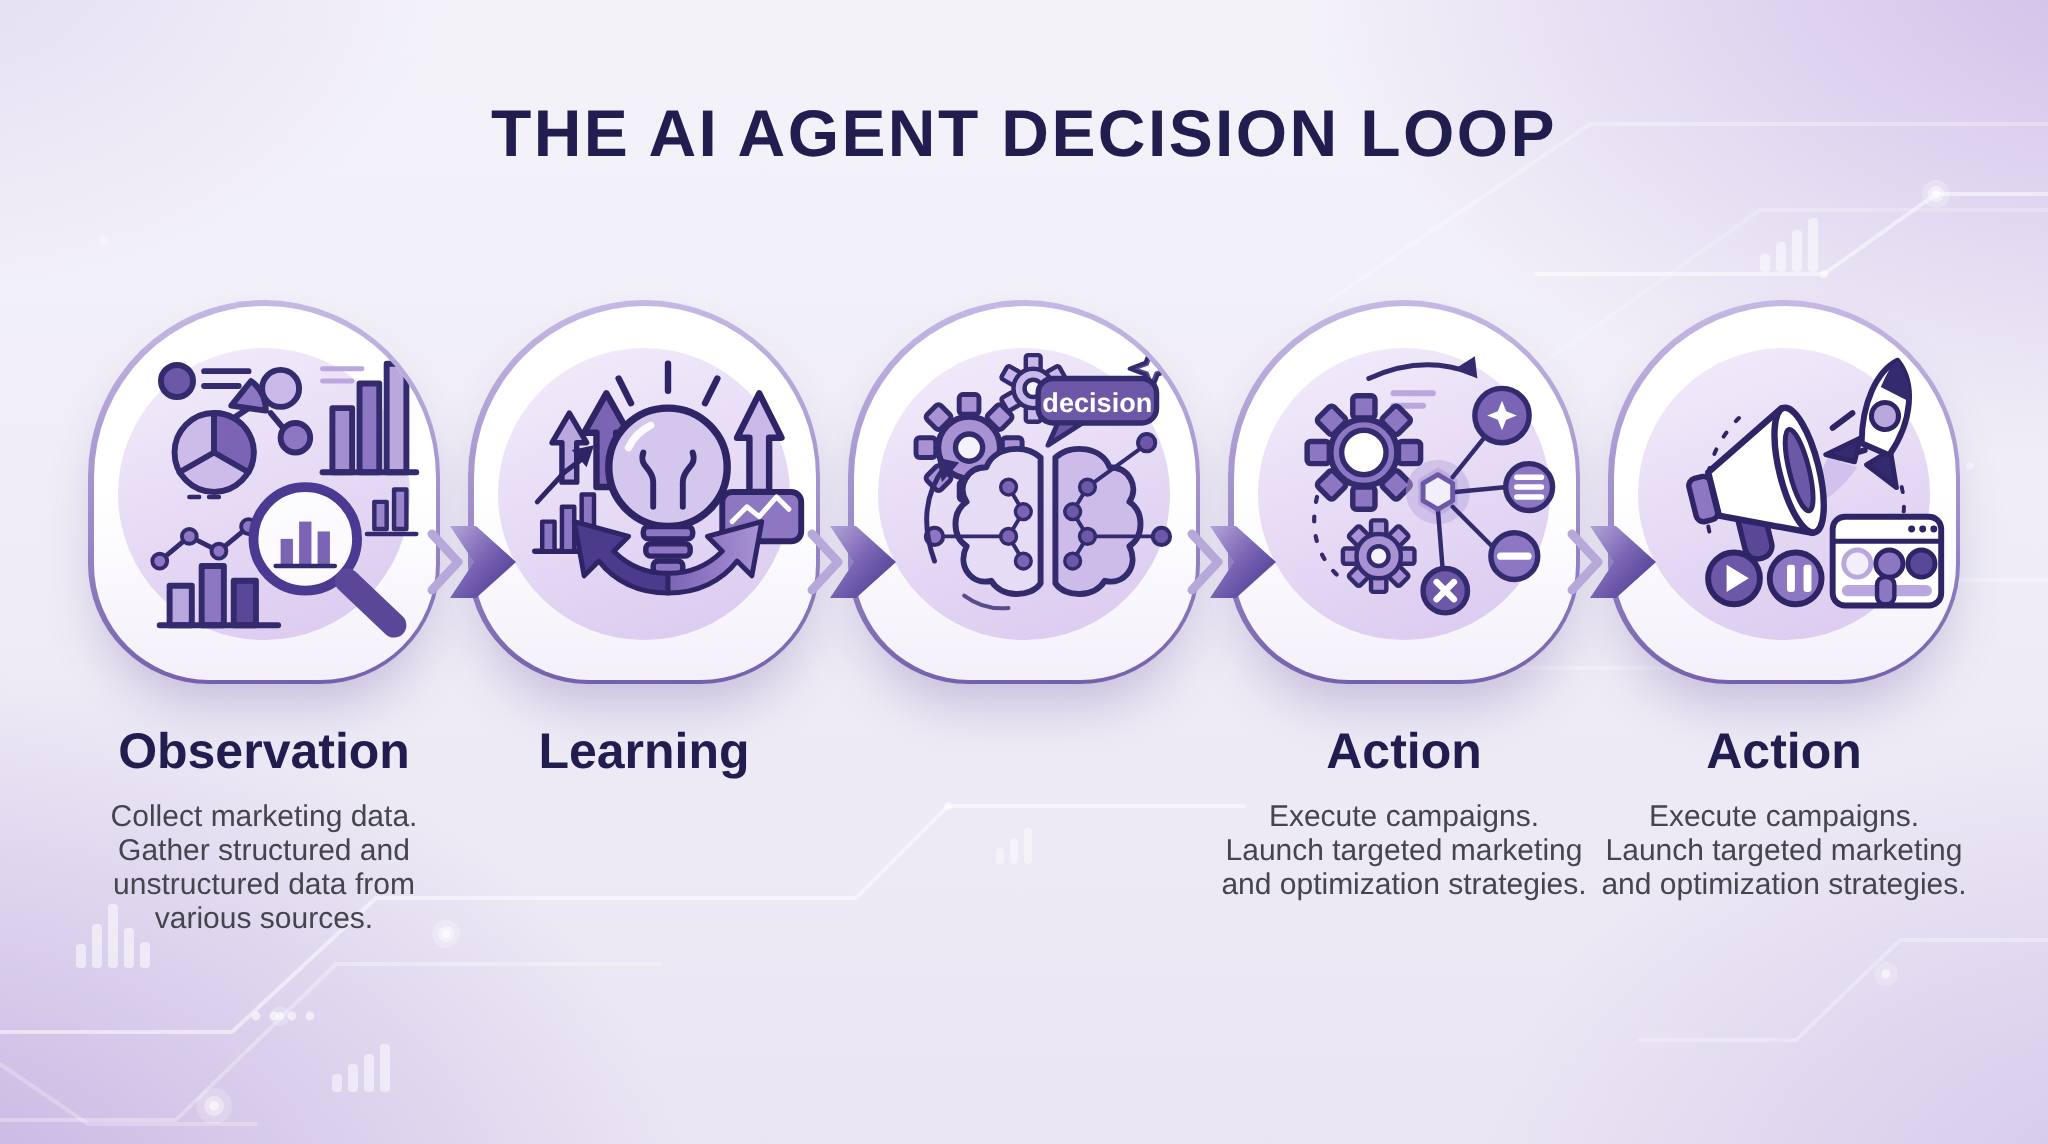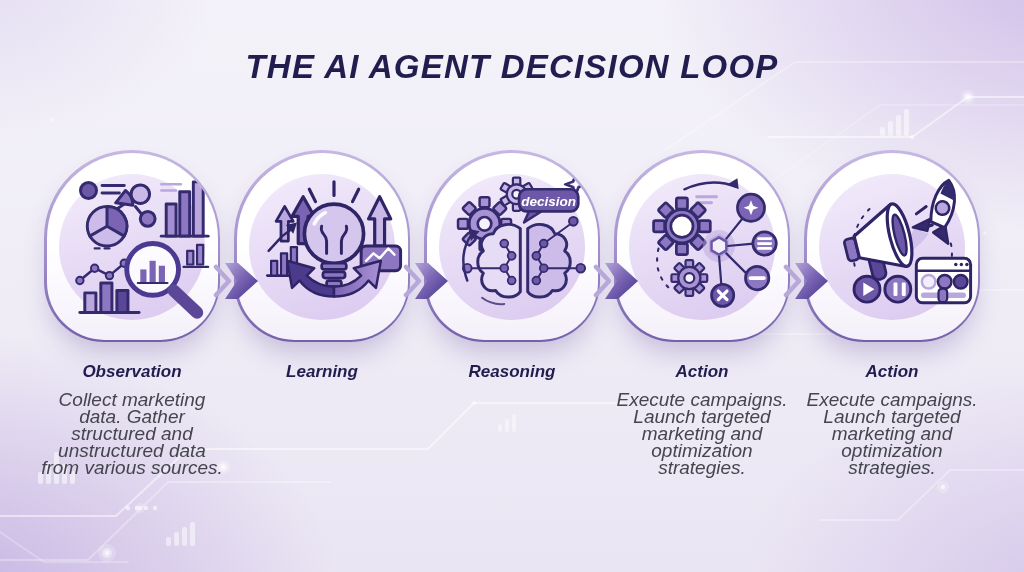--- a/index.html
+++ b/index.html
@@ -4,21 +4,20 @@
 <style>
   html,body{margin:0;padding:0;background:#ffffff;font-family:"Liberation Sans",sans-serif;}
   .canvas{
     position:relative;width:1024px;height:572px;overflow:hidden;
     background:
       radial-gradient(760px 460px at 106% -6%, rgba(172,140,216,0.55), rgba(172,140,216,0) 58%),
       radial-gradient(720px 500px at -7% 108%, rgba(163,131,210,0.55), rgba(163,131,210,0) 58%),
       radial-gradient(520px 380px at 104% 104%, rgba(178,152,220,0.38), rgba(178,152,220,0) 62%),
       radial-gradient(460px 300px at -4% -6%, rgba(193,176,228,0.35), rgba(193,176,228,0) 60%),
       linear-gradient(180deg,#f4f2f9 0%,#efecf6 55%,#eae5f3 100%);
-    font-style: italic;
   }
   .bg-deco{position:absolute;inset:0;z-index:0;pointer-events:none;}
   .title{
     position:absolute;top:48px;left:0;width:100%;margin:0;text-align:center;z-index:2;
     font-size:33px;font-weight:bold;letter-spacing:1.2px;color:#211d4f;
   }
   .stages{position:absolute;top:150px;left:50%;transform:translateX(-50%);display:flex;z-index:2;}
   .stage{width:190px;display:flex;flex-direction:column;align-items:center;}
   .card-outer{
     width:176px;height:192px;border-radius:88px 88px 60px 60px;padding:2.5px;box-sizing:border-box;
@@ -26,22 +25,22 @@
     box-shadow:0 16px 26px -6px rgba(104,84,158,0.30);
   }
   .card-inner{
     width:100%;height:100%;border-radius:86px 86px 58px 58px;position:relative;
     background:linear-gradient(180deg,#ffffff 50%,#f4f0fa 100%);
     display:flex;align-items:center;justify-content:flex-end;overflow:hidden;
   }
   .icon-bg{position:absolute;width:146px;height:146px;border-radius:50%;top:21px;left:50%;transform:translateX(-50%);
     background:linear-gradient(160deg,#f1eafa 8%,#dccbf0 92%);}
   svg.icon{position:relative;width:148px;height:148px;}
-  .stage h2{margin:20px 0 9px;font-size:17px;font-weight:bold;color:#211d4f;}
-  .stage p{margin:0;width:186px;text-align:center;font-size:19px;line-height:17px;color:#45454e;}
+  .stage h2{margin:20px 0 9px;font-size:25px;font-weight:bold;color:#211d4f;}
+  .stage p{margin:0;width:186px;text-align:center;font-size:15px;line-height:17px;color:#45454e;}
   .flow-arrow{position:absolute;top:261px;width:46px;height:40px;z-index:3;}
   .fa1{left:213px;} .fa2{left:403px;} .fa3{left:593px;} .fa4{left:783px;}
 </style>
 </head>
 <body>
 
 <svg width="0" height="0" style="position:absolute">
   <defs>
     <linearGradient id="arrowGrad" x1="0" y1="0" x2="1" y2="1">
       <stop offset="0" stop-color="#b3a4d9"></stop>
@@ -267,21 +266,20 @@
               </g>
               <g>
                 <rect x="56" y="14" width="48" height="18" rx="6" fill="#6d58a8" stroke-width="2.2"></rect>
                 <polygon points="64,32 60,41 74,32" fill="#6d58a8" stroke-width="2"></polygon>
               </g>
             </g>
             <text x="80" y="27.5" text-anchor="middle" font-size="11" font-weight="bold" fill="#ffffff">decision</text>
           </svg>
         </div>
       </div>
-      <h2>Reasoning</h2>
     </div>
 
     <div class="stage">
       <div class="card-outer">
         <div class="card-inner">
           <div class="icon-bg"></div>
           <svg class="icon" viewBox="0 0 120 120">
             <g fill="none" stroke="#342a6e" stroke-width="2.4" stroke-linecap="round" stroke-linejoin="round">
               <path d="M36,14 Q58,4 78,12" stroke-width="2"></path>
               <polygon points="80,14 79,5 71,10" fill="#342a6e" stroke="none"></polygon>

